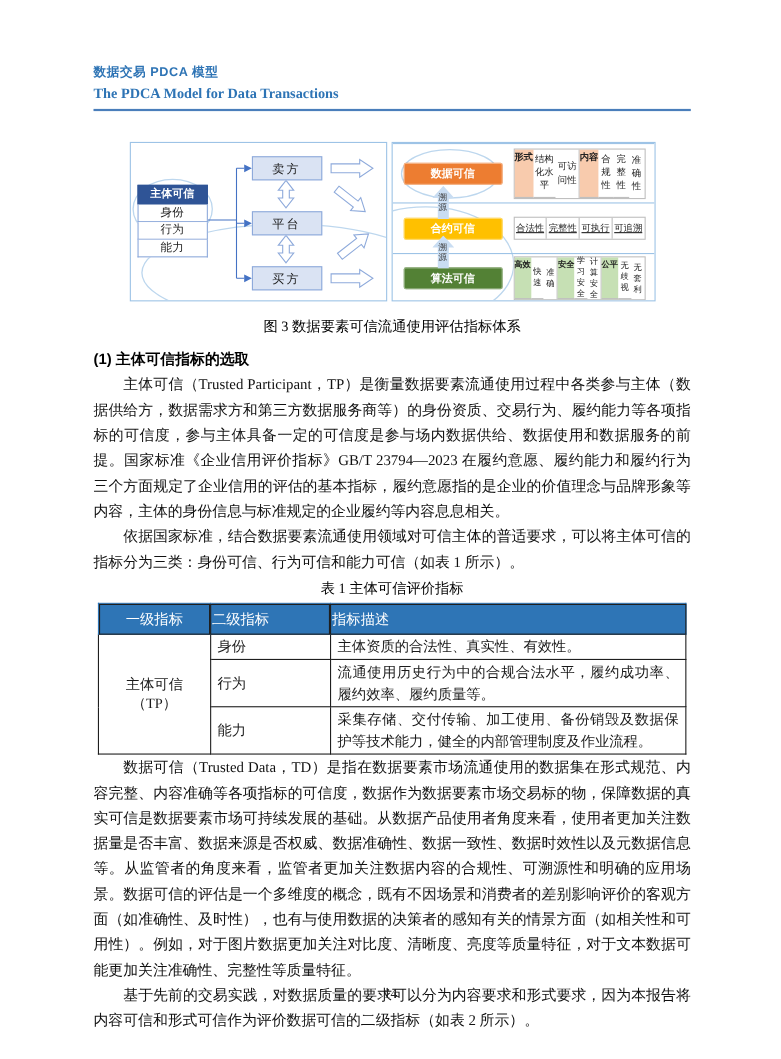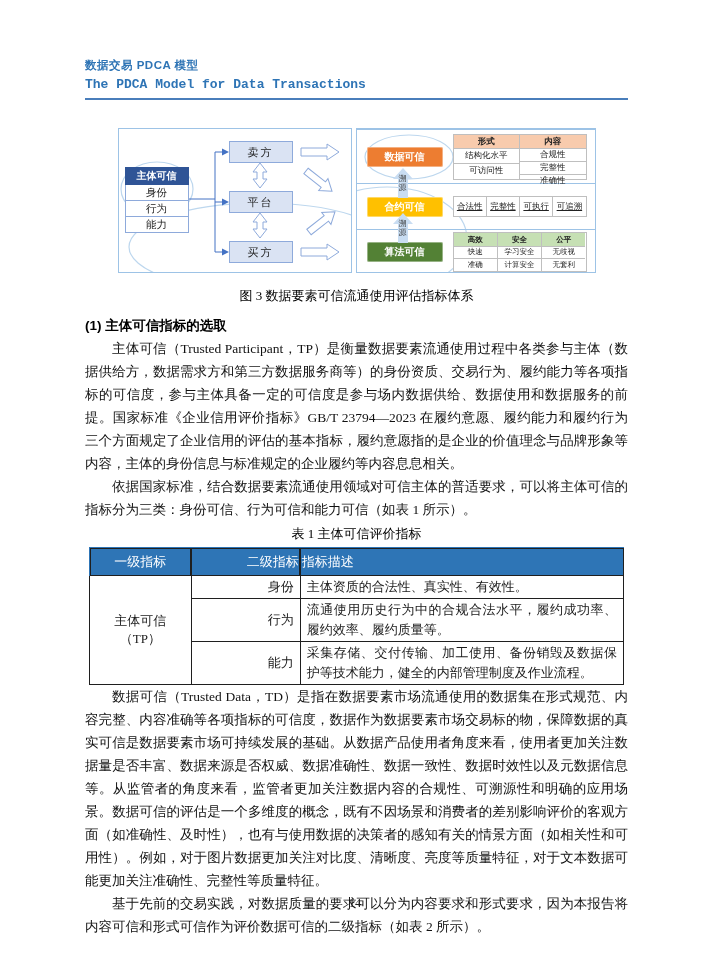--- a/index.html
+++ b/index.html
@@ -4,21 +4,21 @@
 <style>
   html,body{margin:0;padding:0;background:#fff;}
   .page{position:relative;width:710px;height:963px;background:#fff;overflow:hidden;
         font-family:"Liberation Serif","DejaVu Serif",serif;color:#1a1a1a;}
   .content{margin:0 82px 0 85px;}
 
   
   .doc-header{padding-top:58px;border-bottom:2px solid #4a7ebb;padding-bottom:6px;}
   .hdr-zh{font-family:"Liberation Sans","DejaVu Sans",sans-serif;font-weight:bold;
           font-size:11.5px;color:#2e74b5;letter-spacing:.5px;}
-  .hdr-en{font-weight:bold;font-size:13px;color:#2e74b5;margin-top:4px;font-family:Liberation Mono, monospace;}
+  .hdr-en{font-weight:bold;font-size:13px;color:#2e74b5;margin-top:4px;}
 
   
   .figure-wrap{margin-top:28px;display:flex;justify-content:center;}
   .diagram{position:relative;width:478px;height:145px;display:flex;gap:4px;}
   .panel{position:relative;border:1px solid #9dc3e6;background:#fff;overflow:hidden;}
   .panel-left{width:232px;height:143px;}
   .panel-right{width:238px;height:143px;display:flex;flex-direction:column;}
   .svg-layer{position:absolute;left:0;top:0;width:100%;height:100%;}
 
   .subject-table{position:absolute;left:6px;top:38px;width:64px;z-index:2;
@@ -28,28 +28,28 @@
   .subject-row{background:#fff;border:1px solid #8eaadb;border-top:none;
        font-family:"Liberation Serif",serif;font-size:10.5px;line-height:15px;}
 
   .node-box{position:absolute;left:110px;width:62px;height:20px;background:#dae3f3;
        border:1px solid #8eaadb;display:flex;align-items:center;justify-content:center;
        font-size:11px;letter-spacing:2px;z-index:2;}
 
   .rrow{position:relative;flex:0 0 auto;display:flex;align-items:center;
         border-top:1px solid #9dc3e6;}
   .rrow:first-child{border-top:none;}
-  .rlabel{width:76px;height:20px;margin-left:10px;border-radius:2px;color:#fff;
+  .rlabel{width:90px;height:20px;margin-left:10px;border-radius:2px;color:#fff;
         font-family:"Liberation Sans","DejaVu Sans",sans-serif;font-weight:bold;
         font-size:10px;display:flex;align-items:center;justify-content:center;
         flex:0 0 auto;z-index:2;box-shadow:0 0 0 1px rgba(255,255,255,.4) inset;}
   .rtbl{flex:1;margin:0 8px 0 10px;z-index:2;font-size:8.5px;text-align:center;
         color:#222;}
   .cellgrid{display:flex;border:1px solid #bfbfbf;background:#fff;}
-  .cg-col{flex:1;display:flex;flex-direction:column;border-left:1px solid #bfbfbf;}
+  .cg-col{flex:1;display:flex;flex-direction:row;border-left:1px solid #bfbfbf;}
   .cg-col:first-child{border-left:none;}
   .cg-h{background:#f8cbad;font-weight:bold;line-height:13px;border-bottom:1px solid #bfbfbf;}
   .cg-hg{background:#c6e0b4;font-weight:bold;line-height:13px;border-bottom:1px solid #bfbfbf;}
   .cg-c{border-bottom:1px solid #bfbfbf;display:flex;align-items:center;justify-content:center;}
   .cg-c:last-child{border-bottom:none;}
   .contract-row{display:flex;border:1px solid #bfbfbf;background:#fff;text-decoration:underline;}
   .contract-row div{flex:1;line-height:19px;border-left:1px solid #bfbfbf;}
   .contract-row div:first-child{border-left:none;}
   .trace{position:absolute;left:36px;width:20px;height:30px;z-index:3;
         display:flex;flex-direction:column;align-items:center;justify-content:center;}
@@ -65,21 +65,21 @@
   .para{font-size:13.5px;line-height:23px;text-align:justify;text-indent:2em;
         margin:0;color:#111;}
 
   
   .tbl-caption{text-align:center;font-size:13px;margin:4px 0 4px 0;color:#000;}
   table.t1{border-collapse:collapse;width:535px;margin:0 auto;font-size:13px;}
   table.t1 th{background:#2e75b6;color:#fff;font-weight:normal;border:1px solid #2e75b6;
         outline:1px solid #1f1f1f;outline-offset:-1px;height:25px;font-size:13px;}
   table.t1 td{border:1px solid #1f1f1f;padding:1px 6px;vertical-align:middle;}
   .t1-c1{width:92px;text-align:center;}
-  .t1-c2{width:102px;text-align:right;}
+  .t1-c2{width:102px;text-align:left;}
   .t1-c3{width:330px;text-align:justify;line-height:20px;}
 
   .page-num{position:absolute;left:0;right:0;bottom:52px;text-align:center;
         font-size:12.5px;color:#222;}
 </style>
 </head>
 <body>
 
 <div class="page">
   <div class="content">

